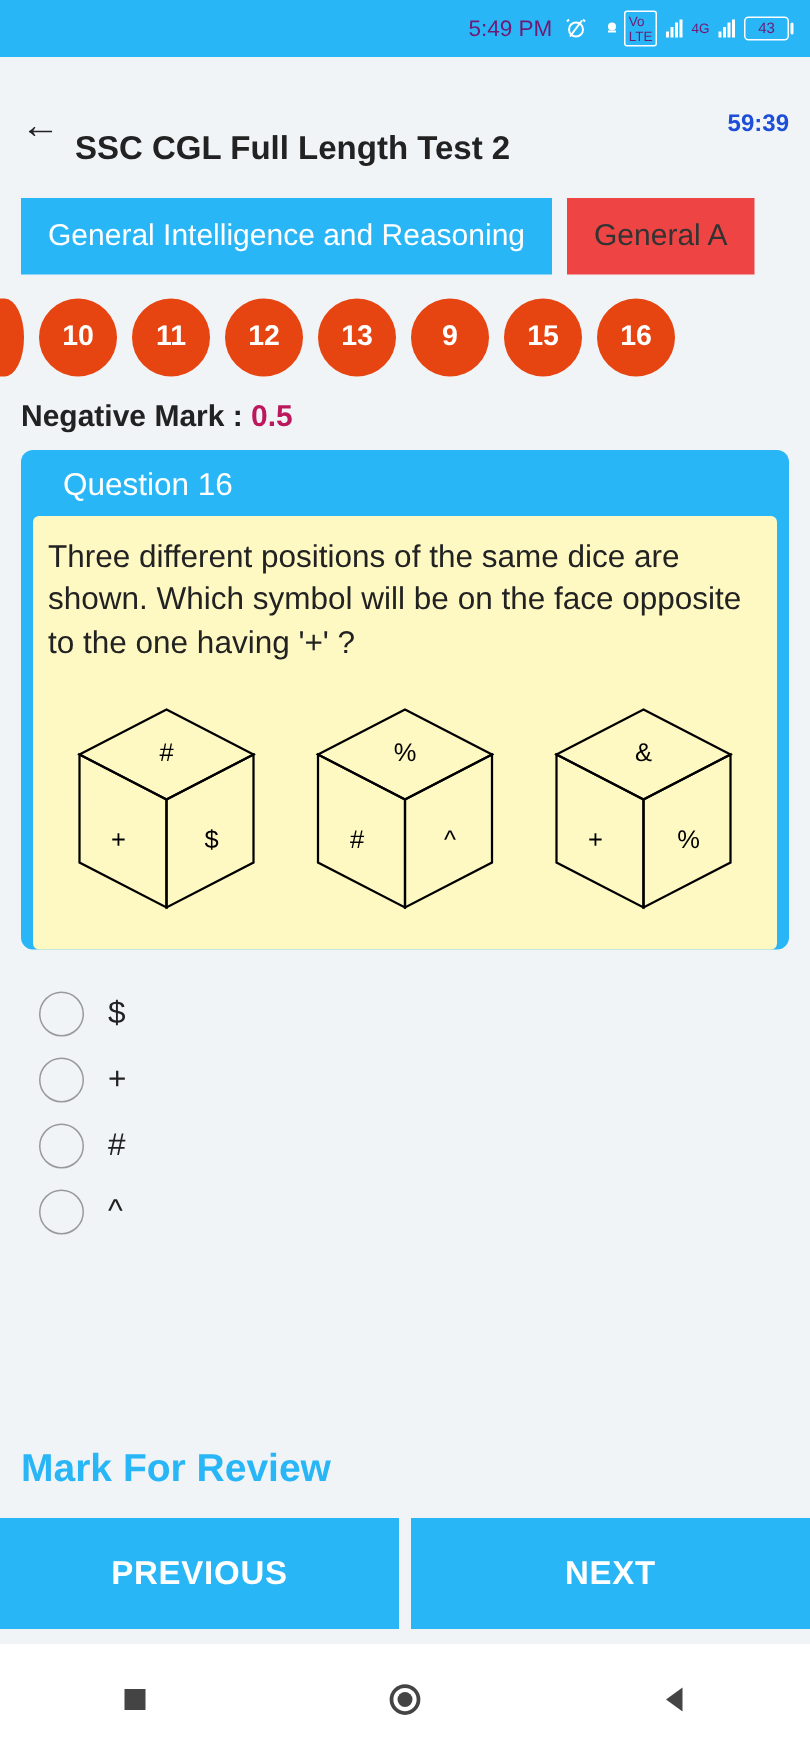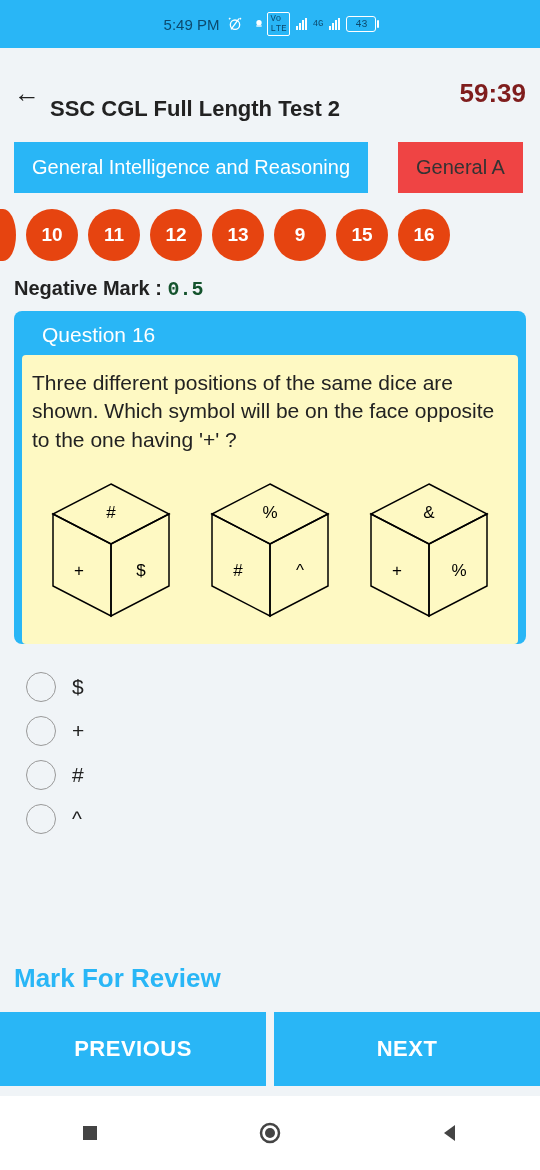--- a/index.html
+++ b/index.html
@@ -5,65 +5,65 @@
   * { box-sizing: border-box; margin: 0; padding: 0; }
   body {
     width: 540px;
     height: 1170px;
     font-family: -apple-system, Arial, sans-serif;
     background: #f0f4f7;
     overflow: hidden;
     position: relative;
   }
   .status-bar {
-    height: 48px;
+    height: 38px;
     background: #29b6f6;
-    color: #0c4a6e;
+    color: #701a75;
     display: flex;
     align-items: center;
-    justify-content: center;
+    justify-content: flex-end;
     padding: 0 14px;
     font-size: 15px;
     font-weight: 500;
   }
   .status-left { display: flex; align-items: center; gap: 8px; }
-  .status-right { display: flex; align-items: center; gap: 6px; font-family: Liberation Mono, monospace; }
+  .status-right { display: flex; align-items: center; gap: 6px; }
   .status-icon { width: 16px; height: 16px; display:inline-block; }
   .signal { display:inline-flex; align-items:flex-end; gap:1px; height:12px; }
   .signal span { width:2px; background:#fff; }
   .signal span:nth-child(1){height:4px}
   .signal span:nth-child(2){height:7px}
   .signal span:nth-child(3){height:10px}
   .signal span:nth-child(4){height:12px}
   .battery { border:1.4px solid #fff; border-radius:3px; width:30px; height:16px; position:relative; display:flex; align-items:center; justify-content:center; font-size:10px; }
   .battery::after { content:''; position:absolute; right:-4px; top:3px; width:2px; height:8px; background:#fff; border-radius:1px; }
 
   .header {
     display:flex; align-items:center; padding: 16px 14px 10px; gap:10px;
   }
   .back-arrow { font-size:26px; color:#222; }
   .title { font-size:22px; font-weight:700; color:#222; flex:1;margin-top:32px; }
-  .timer { font-size:26px; font-weight:700; color:#7f1d1d; }
-
-  .tabs { display:flex; gap:30px; padding: 10px 14px 4px; overflow:hidden; }
+  .timer { font-size:16px; font-weight:700; color:#1d4ed8; }
+
+  .tabs { display:flex; gap:10px; padding: 10px 14px 4px; overflow:hidden; }
   .tab { padding: 14px 18px; font-size:20px; white-space:nowrap; }
   .tab.active { background:#29b6f6; color:#fff; }
   .tab.inactive { background:#ef4444; color:#333; }
 
   .qnums { display:flex; gap:10px; padding: 12px 0 10px; overflow:hidden; margin-left:-10px; }
   .qnum {
     width:52px; height:52px; border-radius:50%;
     background:#e64410; color:#fff; font-size:19px; font-weight:600;
     display:flex; align-items:center; justify-content:center; flex-shrink:0;
   }
   .qnum.partial { width:26px; border-top-left-radius:0; border-bottom-left-radius:0; }
 
   .marks { display:flex; justify-content:space-between; padding: 6px 14px 10px; font-size:20px; font-weight:700; color:#222; }
   .marks .pos { color:#1dbf3e; }
-  .marks .neg { color:#14532d;font-family:Liberation Mono, monospace; }
+  .marks .neg { color:#be185d; }
 
   .question-card {
     margin: 0 14px; background:#29b6f6; border-radius:8px; padding:0;
   }
   .q-header { color:#fff; font-size:21px; padding:12px 28px 8px; }
   .q-body { background:#fef9c3; margin:0 8px 8px; border-radius:4px; padding:14px 10px 18px; }
   .q-text { font-size:21px; color:#222; line-height:1.35; }
   .dice-row { display:flex; justify-content:space-around; margin-top:22px; }
   .dice svg { display:block; }
 

